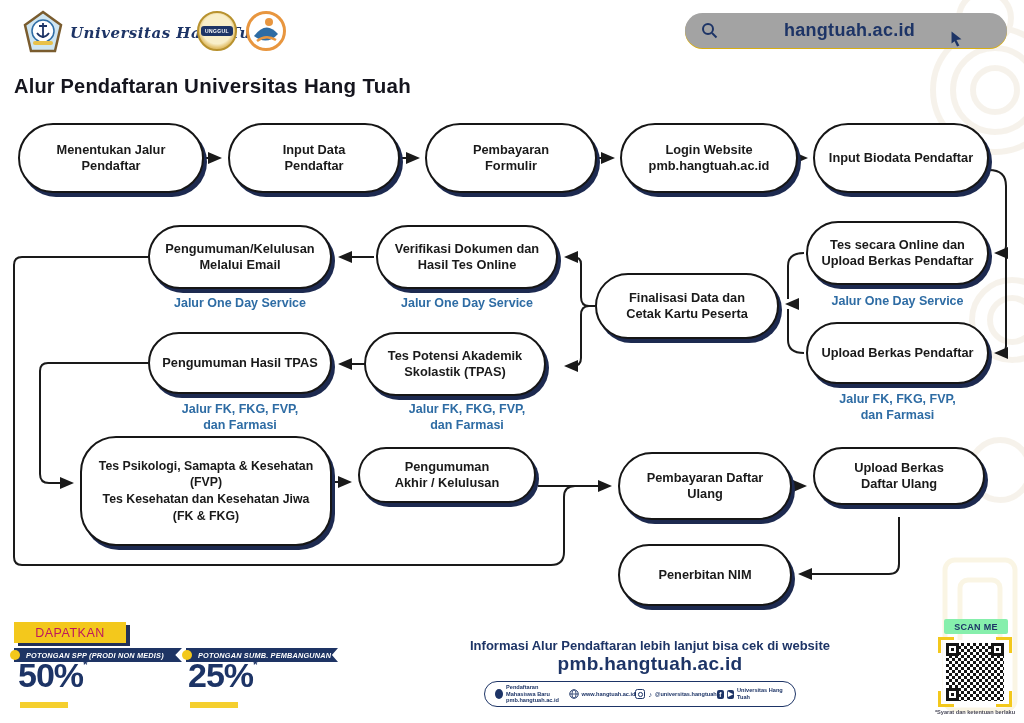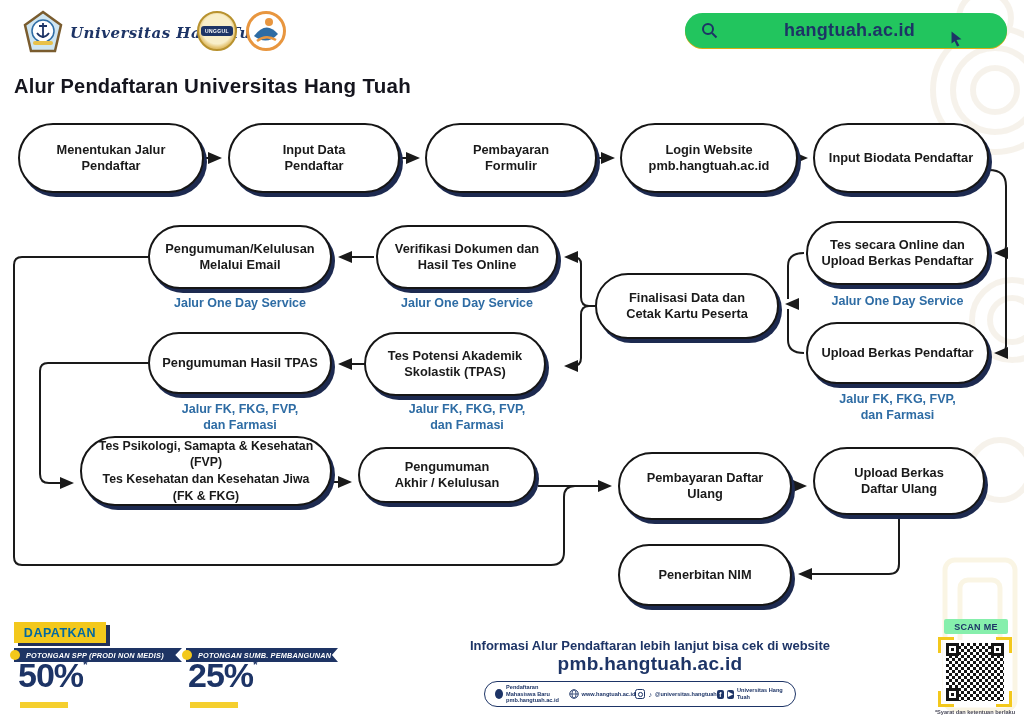--- a/index.html
+++ b/index.html
@@ -9,42 +9,42 @@
   .orn{position:absolute;pointer-events:none;}
   
   .logo-script{position:absolute;left:70px;top:24px;font-family:"DejaVu Serif",serif;
     font-style:italic;font-weight:bold;font-size:15px;color:#1d3466;letter-spacing:.5px;}
   .badge{position:absolute;top:11px;width:40px;height:40px;border-radius:50%;box-sizing:border-box;}
   .badge-unggul{left:197px;background:radial-gradient(circle at 50% 45%,#f8eec9 55%,#e3c270 70%,#c9a23c 100%);
     border:2px solid #b8922f;display:flex;align-items:center;justify-content:center;}
   .badge-unggul .band{background:#1d3466;color:#fff;font-size:5px;font-weight:bold;
     padding:2px 4px;border-radius:3px;letter-spacing:.4px;}
   .badge-berdampak{left:246px;background:#fff;border:3px solid #e8963f;overflow:hidden;}
-  .search-pill{position:absolute;left:685px;top:13px;width:322px;height:35px;background:#22c55e;
+  .search-pill{position:absolute;left:685px;top:13px;width:322px;height:35px;background:#a3a3a3;
     border-radius:18px;display:flex;align-items:center;box-shadow:0 1px 0 #d8ae12;}
   .search-pill .mag{margin-left:16px;}
   .search-pill .url{flex:1;text-align:center;font-size:18px;font-weight:bold;color:#1d3466;
     letter-spacing:.3px;padding-right:26px;}
   .cursor{position:absolute;left:948px;top:30px;}
   
   .title{position:absolute;left:14px;top:74px;font-size:20px;color:#15151e;letter-spacing:.2px;}
   .title .t-n{font-weight:bold;}
   .title .t-b{font-weight:bold;font-size:20.5px;letter-spacing:.3px;}
   
   .node{position:absolute;background:#fff;border:2.5px solid #161616;border-radius:36px;
     box-sizing:border-box;display:flex;align-items:center;justify-content:center;text-align:center;
     font-weight:bold;font-size:12.8px;line-height:1.28;color:#1a1a1a;white-space:pre-line;
     padding:4px 10px;box-shadow:3px 4px 0 #1d2a50;}
   .node.big{font-size:12.3px;line-height:1.35;}
   .sub{position:absolute;color:#2E6CA4;font-weight:bold;font-size:12.5px;line-height:1.25;
     text-align:center;white-space:pre-line;}
   svg.wires{position:absolute;left:0;top:0;}
   
-  .dapatkan{position:absolute;left:14px;top:622px;width:92px;height:21px;background:#F3C81C;
-    color:#0369a1;font-weight:bold;font-size:12.5px;display:flex;align-items:center;justify-content:center;
+  .dapatkan{position:absolute;left:14px;top:622px;width:112px;height:21px;background:#F3C81C;
+    color:#be185d;font-weight:normal;font-size:12.5px;display:flex;align-items:center;justify-content:center;
     letter-spacing:.5px;box-shadow:4px 3px 0 #223058;}
   .ribbon{position:absolute;top:648px;height:14px;background:#1e3464;color:#fff;font-style:italic;
     font-weight:bold;font-size:7.3px;display:flex;align-items:center;padding-left:12px;box-sizing:border-box;
     letter-spacing:.2px;clip-path:polygon(0 0,100% 0,96% 50%,100% 100%,0 100%);}
   .ribbon-dot{position:absolute;top:650px;width:10px;height:10px;border-radius:50%;background:#F3C81C;}
   .pct{position:absolute;top:656px;font-size:34px;font-weight:bold;color:#1d3466;letter-spacing:-1px;}
   .pct sup{font-size:12px;vertical-align:18px;}
   .pct-bar{position:absolute;top:702px;height:6px;background:#F5CF2E;}
   
   .info1{position:absolute;left:430px;top:638px;width:440px;text-align:center;font-size:13px;
@@ -191,28 +191,28 @@
 Skolastik (TPAS)</div>
   <div class="node" style="left:806px;top:322px;width:183px;height:62px">Upload Berkas Pendaftar</div>
 
   <div class="sub" style="left:148px;top:402px;width:184px">Jalur FK, FKG, FVP,
 dan Farmasi</div>
   <div class="sub" style="left:376px;top:402px;width:182px">Jalur FK, FKG, FVP,
 dan Farmasi</div>
   <div class="sub" style="left:806px;top:392px;width:183px">Jalur FK, FKG, FVP,
 dan Farmasi</div>
 
-  <div class="node big" style="left:80px;top:436px;width:252px;height:70px">Tes Psikologi, Samapta &amp; Kesehatan
+  <div class="node big" style="left:80px;top:436px;width:252px;height:110px">Tes Psikologi, Samapta &amp; Kesehatan
 (FVP)
 Tes Kesehatan dan Kesehatan Jiwa
 (FK &amp; FKG)</div>
   <div class="node" style="left:358px;top:447px;width:178px;height:56px">Pengumuman
 Akhir / Kelulusan</div>
   <div class="node" style="left:618px;top:452px;width:174px;height:68px">Pembayaran Daftar Ulang</div>
-  <div class="node" style="left:813px;top:447px;width:172px;height:68px">Upload Berkas
+  <div class="node" style="left:813px;top:447px;width:172px;height:58px">Upload Berkas
 Daftar Ulang</div>
   <div class="node" style="left:618px;top:544px;width:174px;height:62px">Penerbitan NIM</div>
 
   <div class="dapatkan">DAPATKAN</div>
   <div class="ribbon" style="left:14px;width:168px">POTONGAN SPP (PRODI NON MEDIS)</div>
   <span class="ribbon-dot" style="left:10px"></span>
   <div class="ribbon" style="left:186px;width:152px">POTONGAN SUMB. PEMBANGUNAN</div>
   <span class="ribbon-dot" style="left:182px"></span>
   <div class="pct" style="left:18px"><span>50%</span><sup>*</sup></div>
   <div class="pct-bar" style="left:20px;width:48px"></div>

